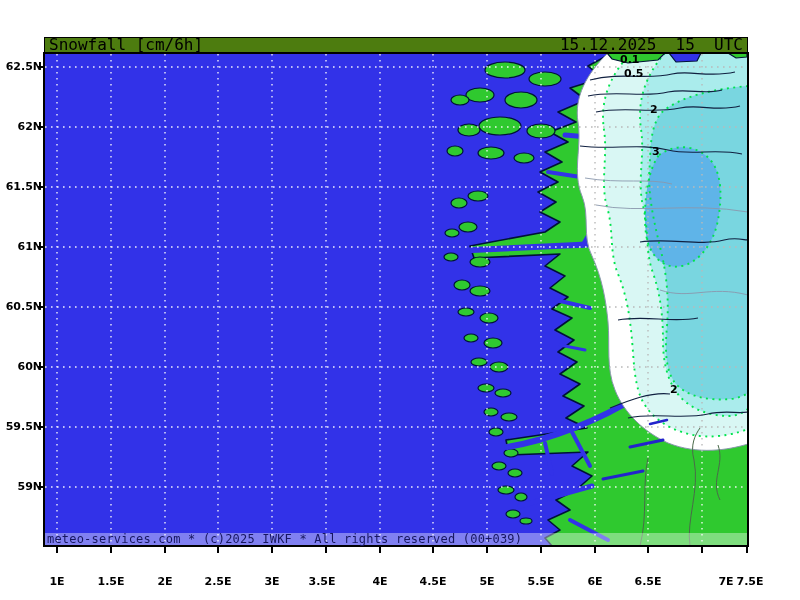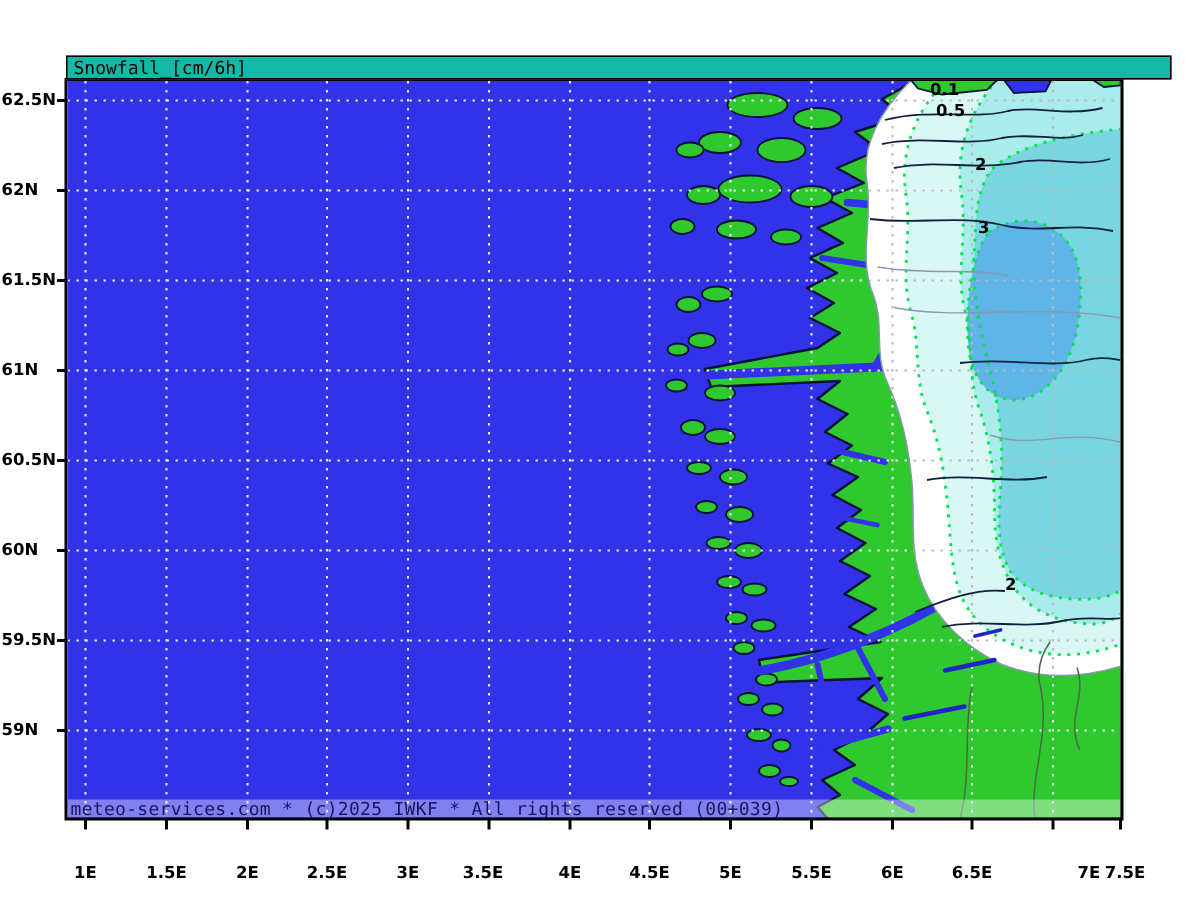--- a/index.html
+++ b/index.html
@@ -1,24 +1,24 @@
 <!DOCTYPE html>
 <html><head>
 <meta charset="utf-8">
 <style>
   html,body{margin:0;padding:0;background:#ffffff;}
   #stage{position:relative;width:800px;height:600px;background:#ffffff;overflow:hidden;
          font-family:"DejaVu Sans Mono","Liberation Mono",monospace;}
   #mapsvg{position:absolute;left:0;top:0;}
   .title{position:absolute;left:55px;top:17px;font-size:12.5px;color:#000;letter-spacing:.4px;white-space:pre;}
   .hdrbar{position:absolute;left:44px;top:37px;width:702px;height:14px;border:1px solid #000;
-          background:#14b8a6;font-size:12px;line-height:14px;color:#000;padding-left:33px;}
+          background:#4d7c0f;font-size:16px;line-height:14px;color:#000;}
   .hdrbar .prod{position:absolute;left:4px;top:0;white-space:pre;}
   .hdrbar .date{position:absolute;right:4px;top:0;white-space:pre;}
-  .latlab{position:absolute;left:1px;width:41px;height:13px;line-height:13px;
+  .latlab{position:absolute;left:1px;width:41px;height:13px;line-height:13px;text-align:right;
           font-family:"DejaVu Sans","Liberation Sans",sans-serif;font-weight:bold;font-size:11px;color:#000;}
   .lonlab{position:absolute;top:551px;width:42px;height:13px;line-height:13px;text-align:center;
           font-family:"DejaVu Sans","Liberation Sans",sans-serif;font-weight:bold;font-size:11px;color:#000;margin-top:24px;}
   .clab{position:absolute;font-family:"DejaVu Sans","Liberation Sans",sans-serif;font-weight:bold;
         font-size:11px;line-height:11px;color:#000;}
   .wmark{position:absolute;left:47px;top:534px;font-size:12px;line-height:11px;color:#16165e;
          letter-spacing:.2px;white-space:pre;}
 </style>
 </head>
 <body>
@@ -215,20 +215,21 @@
         <line x1="541" y1="546" x2="541" y2="553"></line>
       <line x1="595" y1="546" x2="595" y2="553"></line>
         <line x1="648" y1="546" x2="648" y2="553"></line>
       <line x1="702" y1="546" x2="702" y2="553"></line>
         <line x1="747" y1="546" x2="747" y2="553"></line>
     </g>
   </svg>
 
   <div class="hdrbar">
     <span class="prod">Snowfall_[cm/6h]</span>
+    <span class="date">15.12.2025  15  UTC</span>
   </div>
 
   <div class="latlab" style="top:60px">62.5N</div>
   <div class="latlab" style="top:120px">62N</div>
   <div class="latlab" style="top:180px">61.5N</div>
   <div class="latlab" style="top:240px">61N</div>
   <div class="latlab" style="top:300px">60.5N</div>
   <div class="latlab" style="top:360px">60N</div>
   <div class="latlab" style="top:420px">59.5N</div>
   <div class="latlab" style="top:480px">59N</div>

